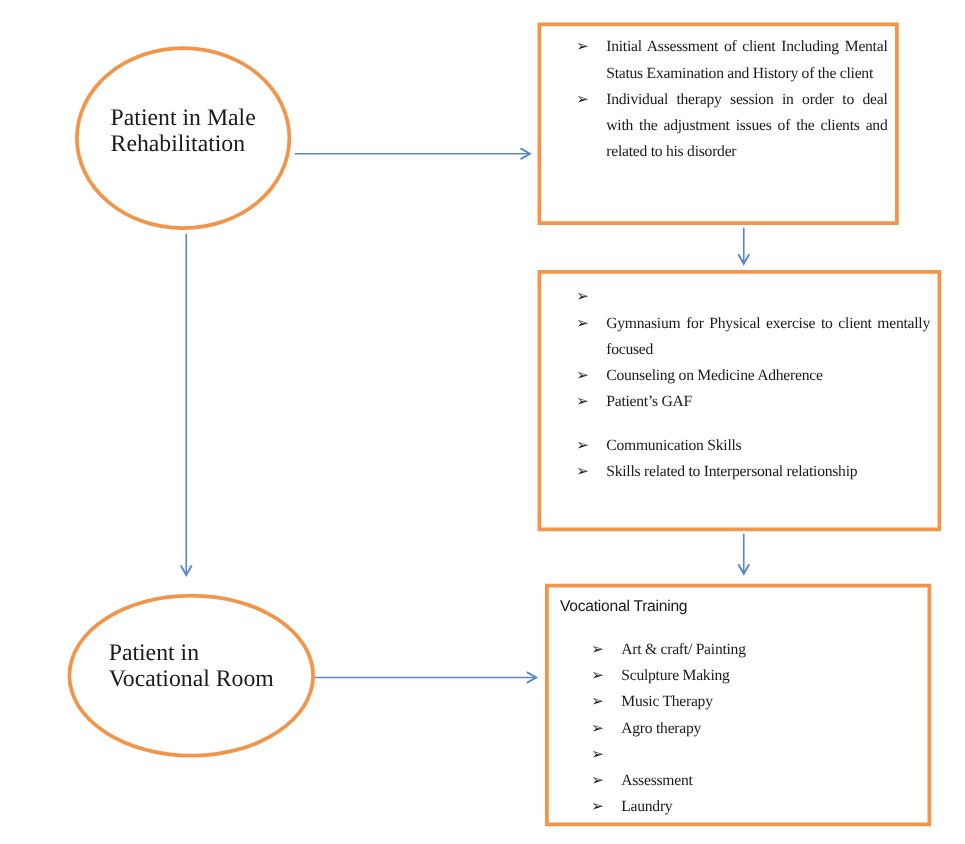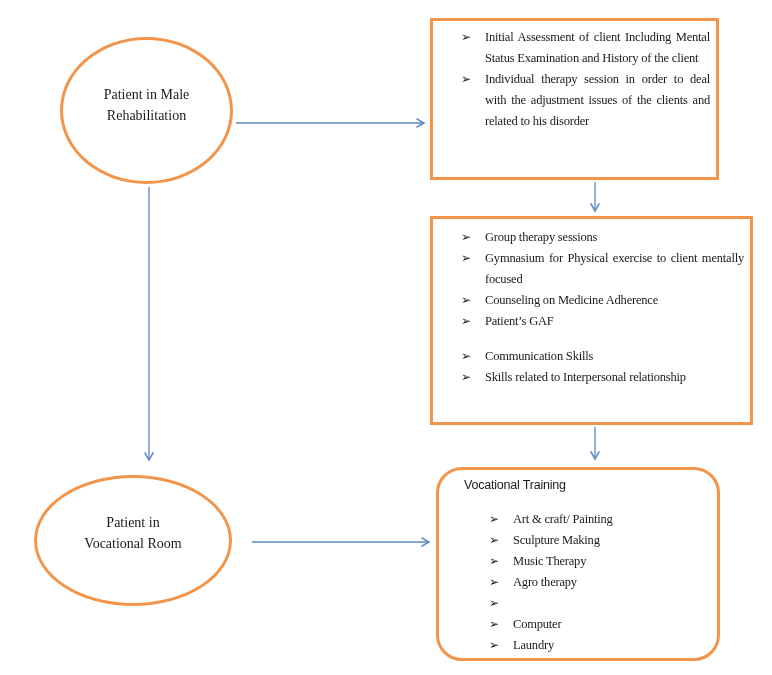--- a/index.html
+++ b/index.html
@@ -19,41 +19,41 @@
     pointer-events: none;
   }
   .ellipse {
     position: absolute;
     box-sizing: border-box;
     border: 3px solid #f2944a;
     border-radius: 50%;
     display: flex;
     align-items: center;
     justify-content: center;
-    text-align: center;
+    text-align: left;
     font-family: "Liberation Serif", serif;
-    font-size: 14px;
+    font-size: 19px;
     line-height: 21px;
     background: #ffffff;
   }
   .ellipse .label { white-space: pre-line; }
   .e1 { left: 60px;  top: 37px;  width: 173px; height: 147px; padding-bottom: 12px; }
-  .e2 { left: 34px;  top: 475px; width: 198px; height: 131px; padding-bottom: 16px; }
+  .e2 { left: 54px;  top: 475px; width: 198px; height: 131px; padding-bottom: 16px; }
   .box {
     position: absolute;
     box-sizing: border-box;
     border: 3px solid #f2944a;
     background: #ffffff;
     font-size: 12.5px;
     line-height: 21px;
     letter-spacing: -0.2px;
   }
   .b1 { left: 430px; top: 18px;  width: 289px; height: 162px; padding: 6px 3px 0 0; }
   .b2 { left: 430px; top: 216px; width: 323px; height: 209px; padding: 8px 3px 0 0; }
-  .b3 { left: 436px; top: 467px; width: 284px; height: 194px; padding: 5px 3px 0 16px; border-radius: 26px; }
+  .b3 { left: 436px; top: 467px; width: 309px; height: 194px; padding: 5px 3px 0 0; }
   .li { display: flex; }
   .li .bullet {
     flex: 0 0 24px;
     margin-left: 28px;
     font-size: 12px;
     line-height: 21px;
   }
   .b3 .li .bullet { margin-left: 34px; }
   .li .txt { flex: 1; text-align: justify; padding-right: 3px; font-family: Liberation Serif, serif; }
   .b2 .heading { margin: 13px 0 0 7px; }
@@ -96,21 +96,20 @@
     <div class="li">
       <span class="bullet">➢</span>
       <span class="txt">Individual therapy session in order to deal with the adjustment issues of the clients and related to his disorder</span>
     </div>
   </div>
 
   <div class="box b2">
     <div class="list-top">
       <div class="li">
         <span class="bullet">➢</span>
-        <span class="txt">Group therapy sessions</span>
       </div>
       <div class="li">
         <span class="bullet">➢</span>
         <span class="txt">Gymnasium for Physical exercise to client mentally focused</span>
       </div>
       <div class="li">
         <span class="bullet">➢</span>
         <span class="txt">Counseling on Medicine Adherence</span>
       </div>
       <div class="li">
@@ -147,21 +146,21 @@
       </div>
       <div class="li">
         <span class="bullet">➢</span>
         <span class="txt">Agro therapy</span>
       </div>
       <div class="li">
         <span class="bullet">➢</span>
       </div>
       <div class="li">
         <span class="bullet">➢</span>
-        <span class="txt">Computer</span>
+        <span class="txt">Assessment</span>
       </div>
       <div class="li">
         <span class="bullet">➢</span>
         <span class="txt">Laundry</span>
       </div>
     </div>
   </div>
 
 </div>
 

